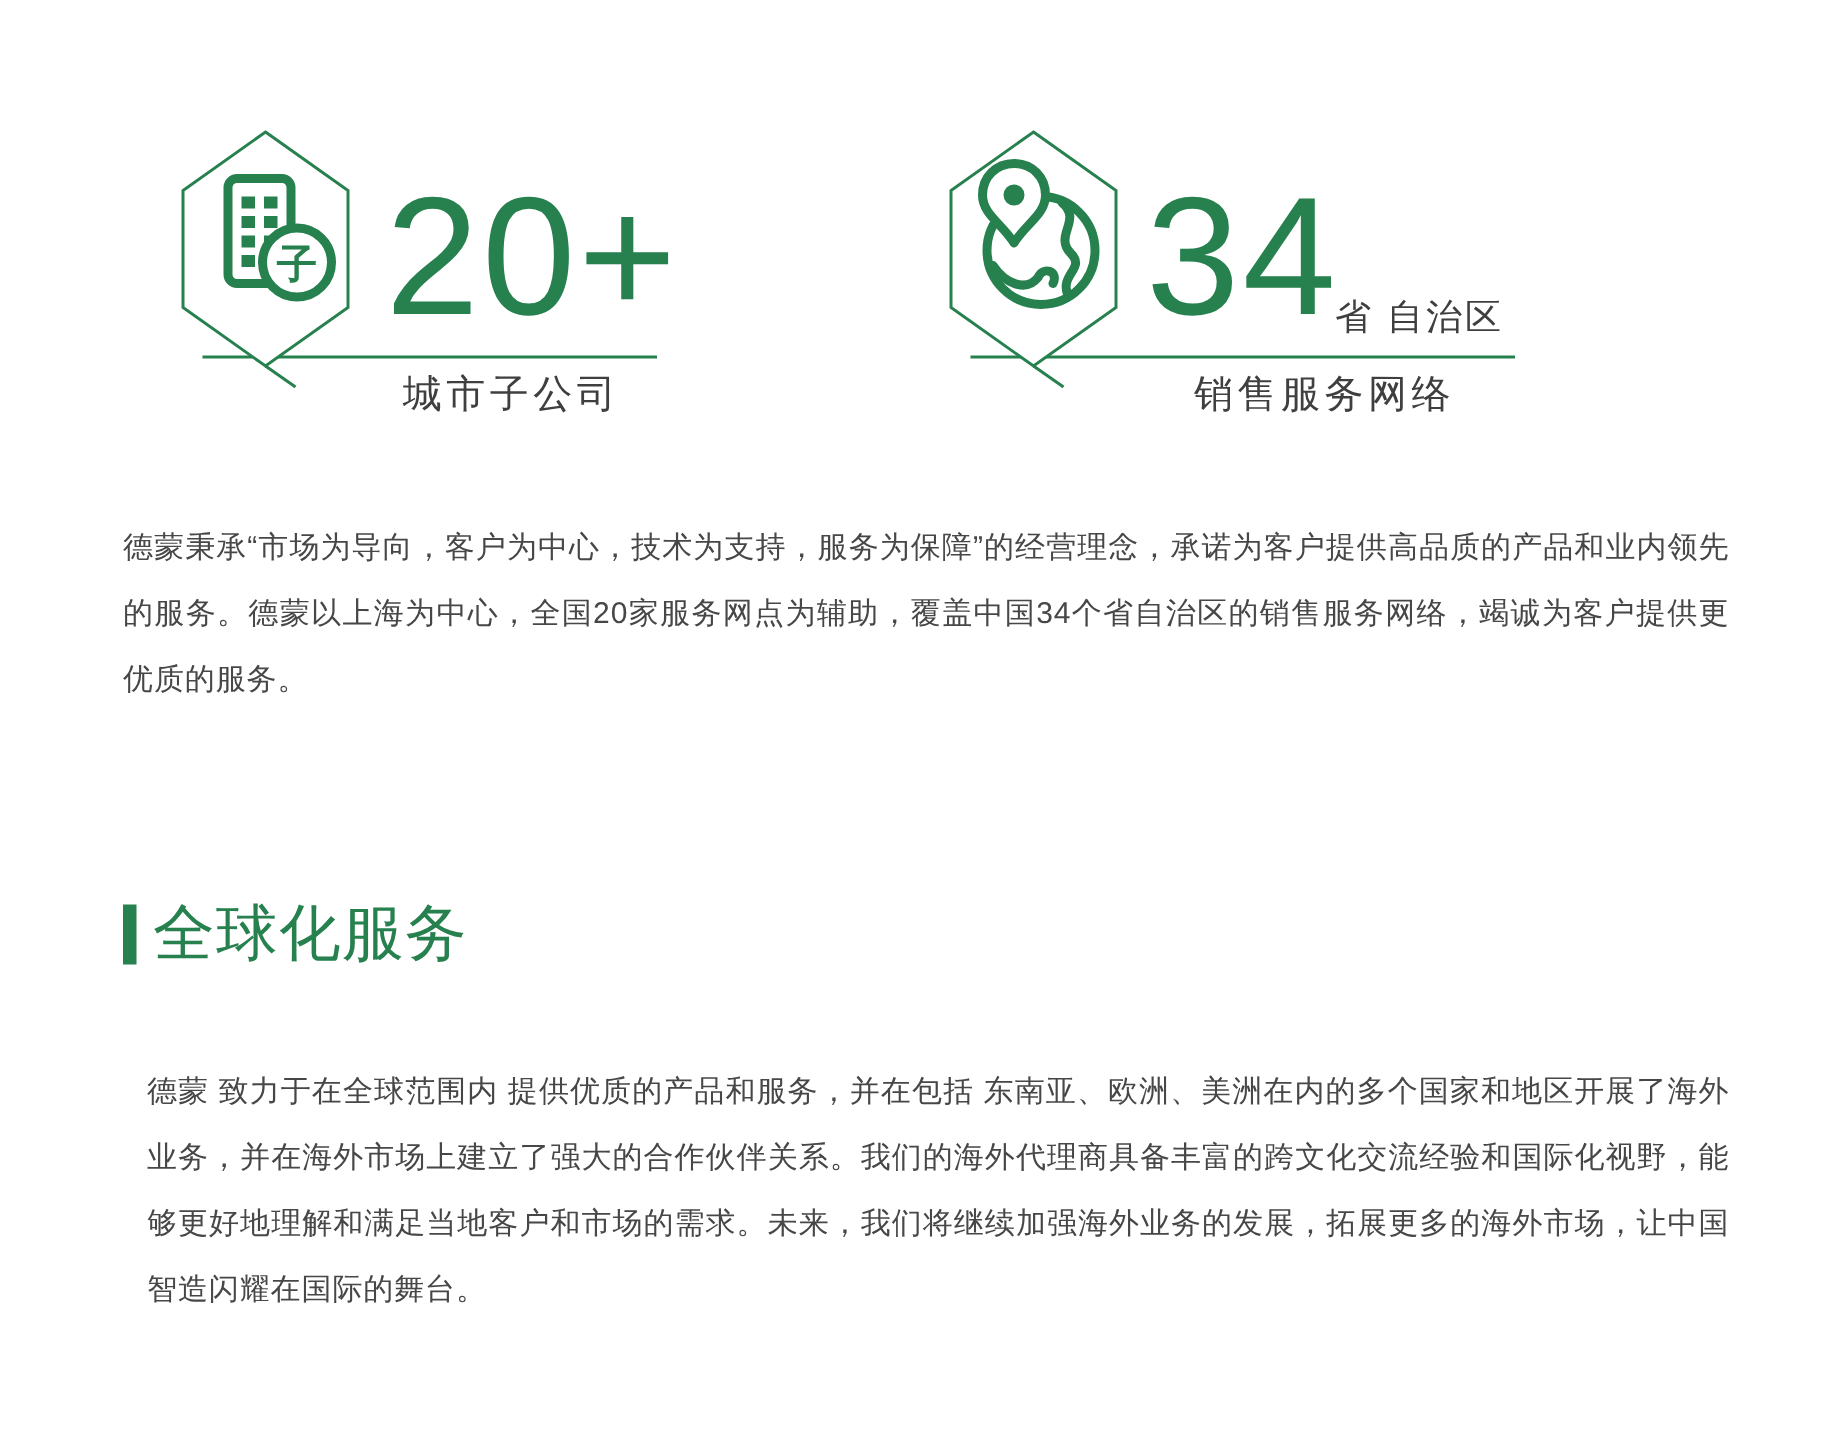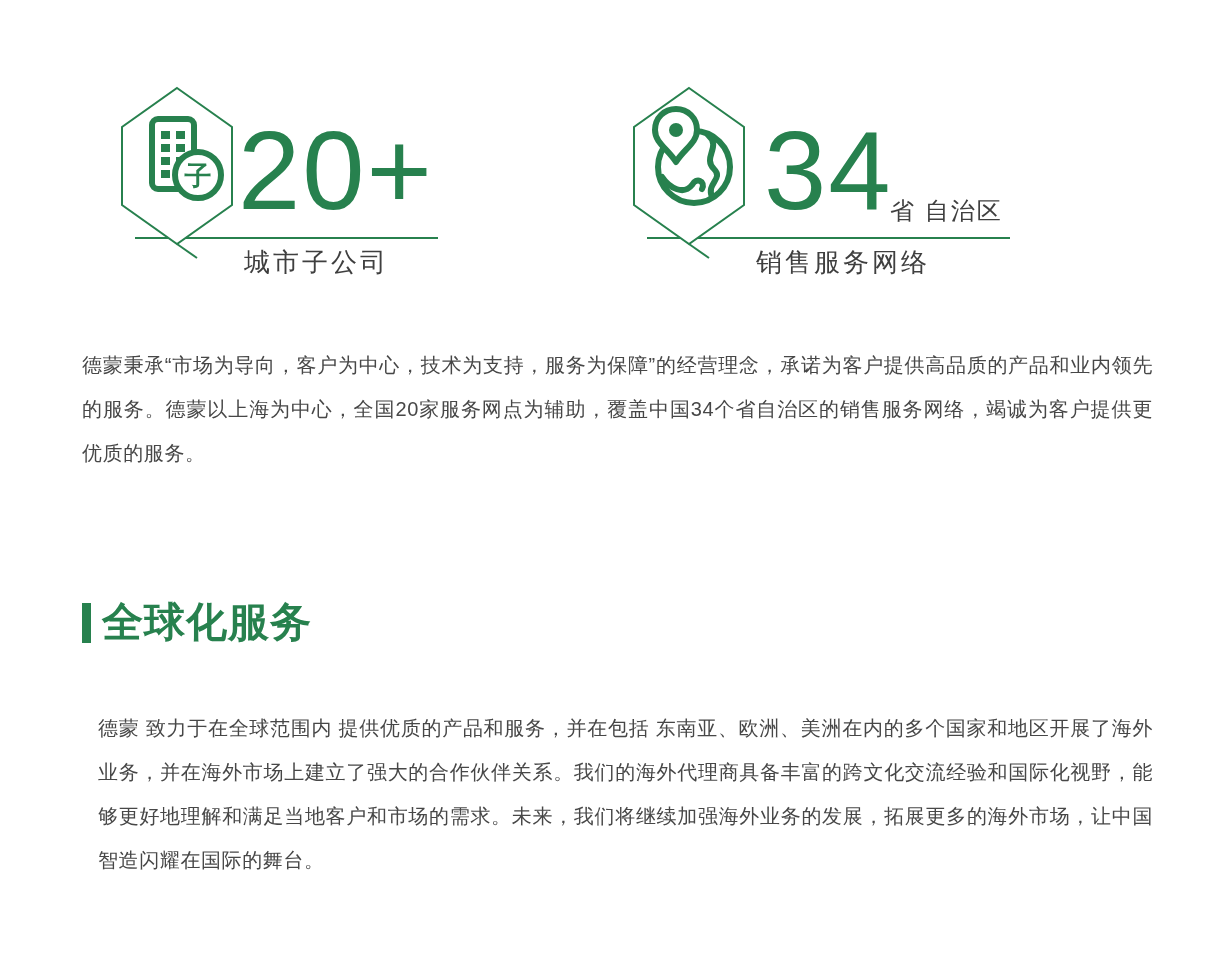--- a/index.html
+++ b/index.html
@@ -13,46 +13,46 @@
     width:1223px;height:968px;background:#ffffff;
     font-family:"Liberation Sans","DejaVu Sans",sans-serif;
     overflow:hidden;
   }
   .stats-row{display:flex;padding:85px 0 0 118px;}
   .stat{position:relative;height:202px;}
   .stat-1{width:320px;margin-right:192px;}
   .stat-2{width:380px;}
   .stat-hex{position:absolute;left:0;top:0;z-index:2;}
   .stat-number{
-    position:absolute;left:120px;top:26px;
+    position:absolute;left:139px;top:26px;
     font-size:112px;line-height:120px;font-weight:400;
     color:var(--green);letter-spacing:2px;white-space:nowrap;
   }
   .stat-2 .stat-number{left:134px;}
   .stat-unit{
     position:absolute;left:260px;top:110px;
     font-size:24px;color:var(--label);letter-spacing:2px;white-space:nowrap;
   }
   .stat-rule{
     position:absolute;left:17px;right:0;top:152px;
     border-top:2px solid var(--green);z-index:1;
   }
   .stat-label{
-    position:absolute;left:126px;right:0;top:160px;
+    position:absolute;left:126px;right:0;top:160px;text-align:center;
     font-size:26px;color:var(--label);letter-spacing:3px;white-space:nowrap;
   }
   .content{margin:0 70px 0 82px;color:var(--body);}
   .body-text{
     font-size:20px;line-height:44px;text-align:justify;
     letter-spacing:0.6px;margin:0;color:var(--body);
   }
   .intro-paragraph{margin-top:56px;}
   .section-title{
     display:flex;align-items:center;margin:120px 0 0 0;
-    color:var(--green);font-size:41px;font-weight:700;letter-spacing:1px;
+    color:var(--green);font-size:41px;font-weight:400;letter-spacing:1px;
   }
   .title-bar{
     width:9px;height:40px;background:var(--green);
     margin-right:11px;display:inline-block;flex:0 0 auto;
   }
   .global-paragraph{margin-top:56px;margin-left:16px;}
 </style>
 </head>
 <body>
 

